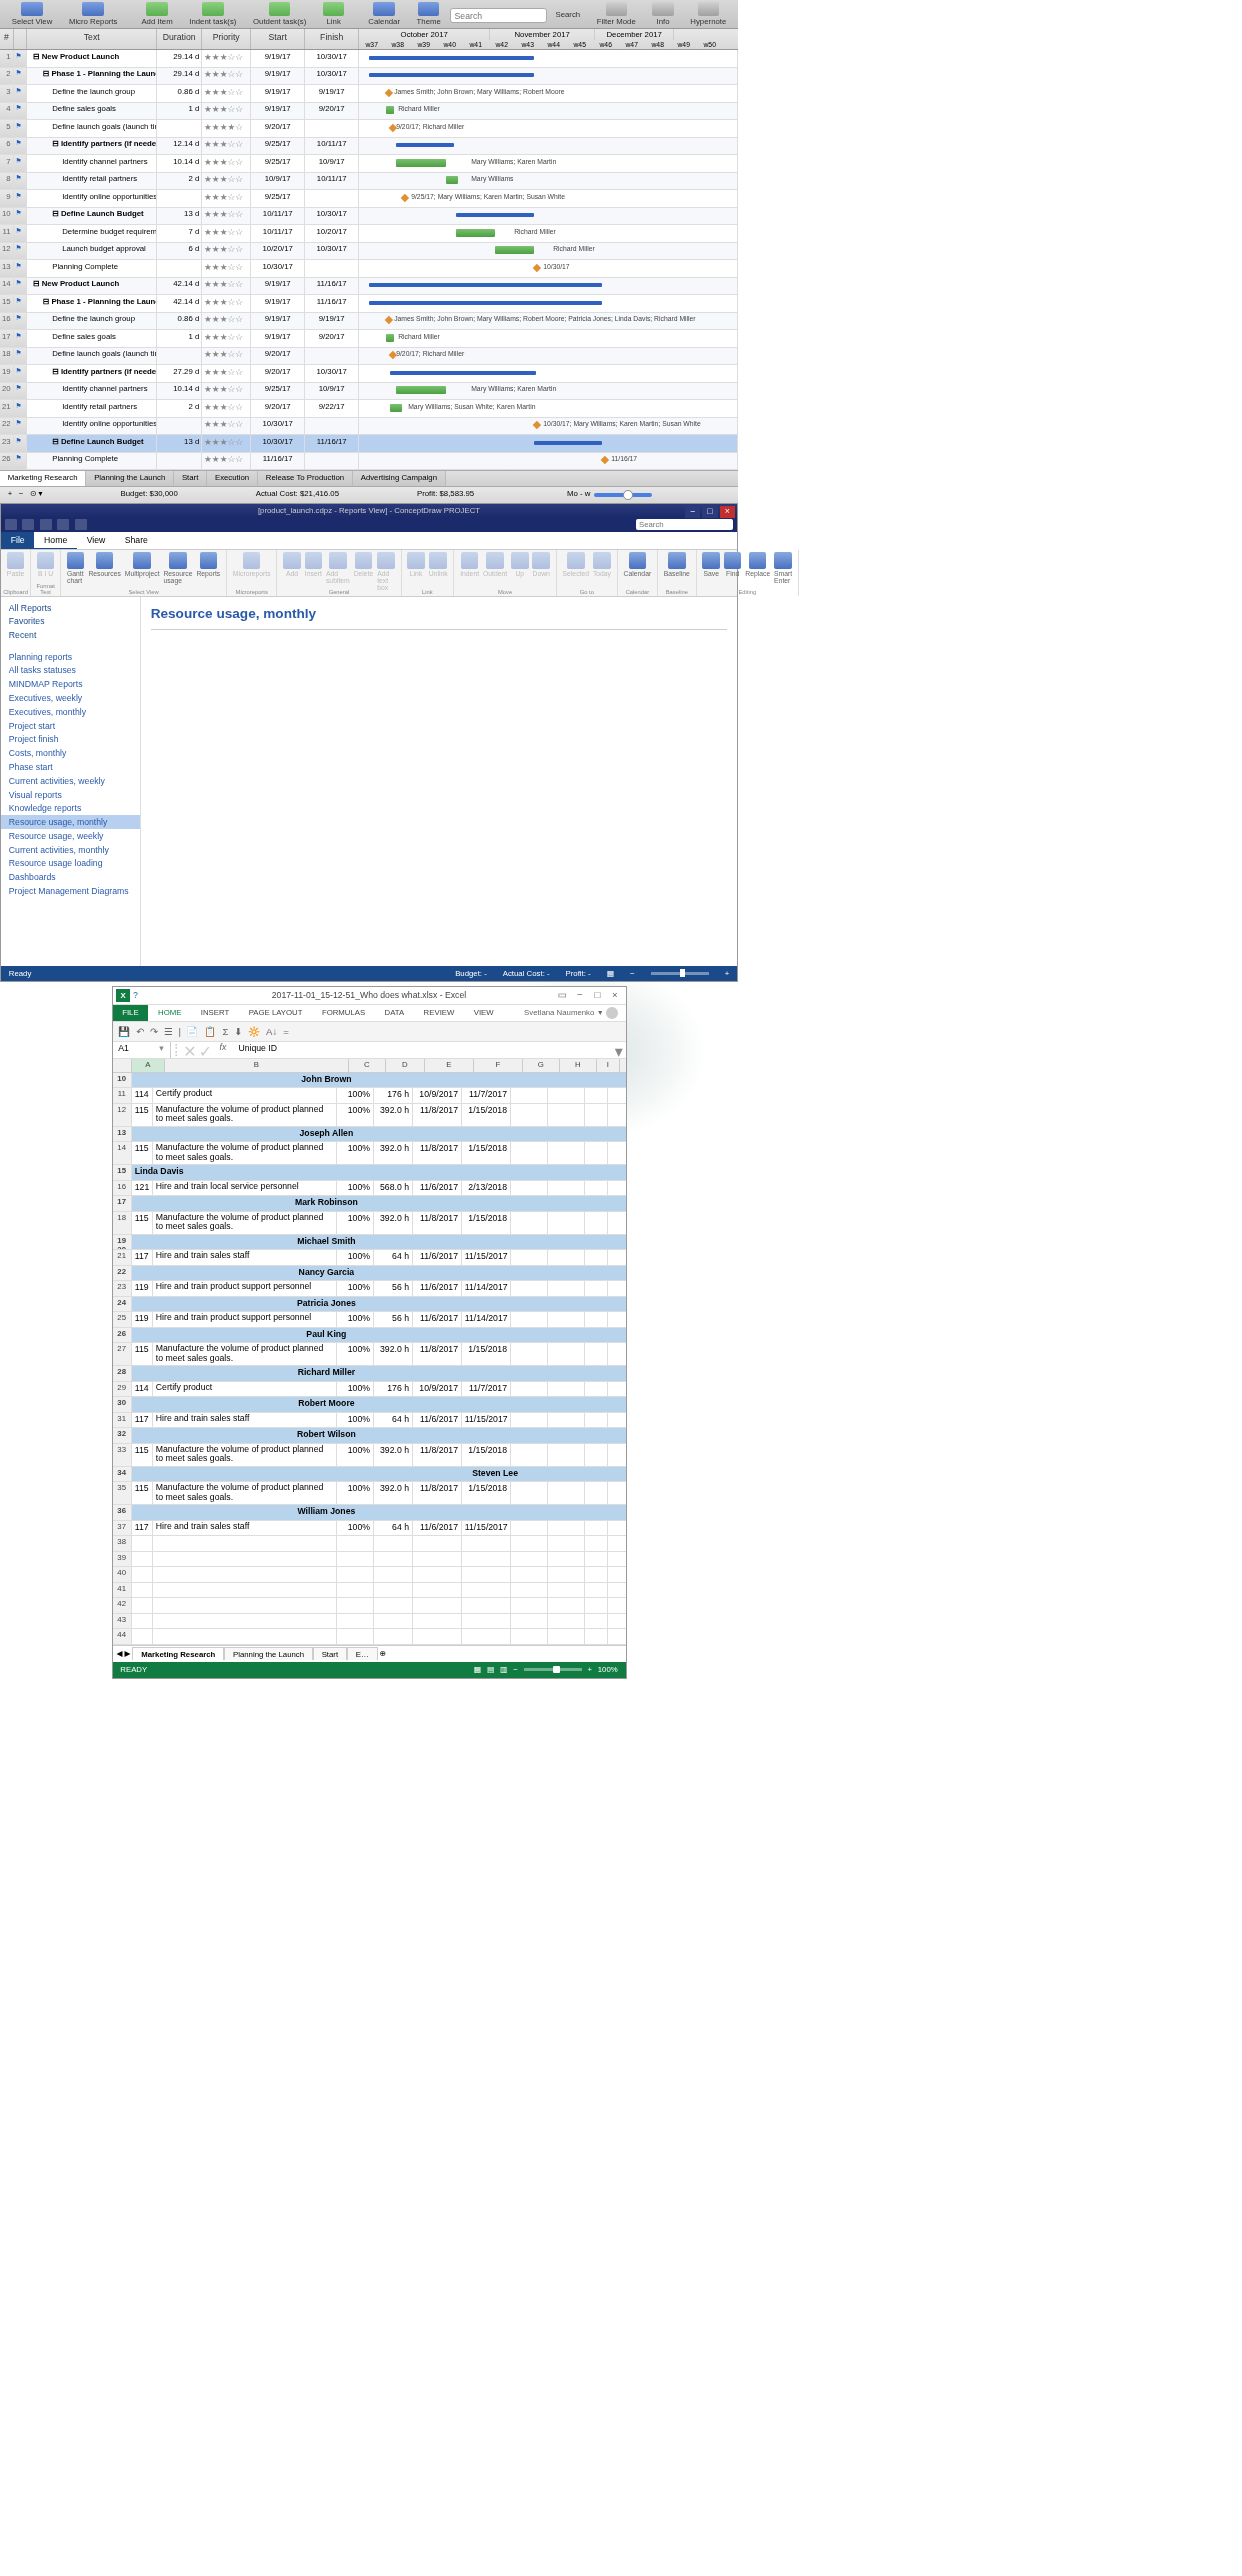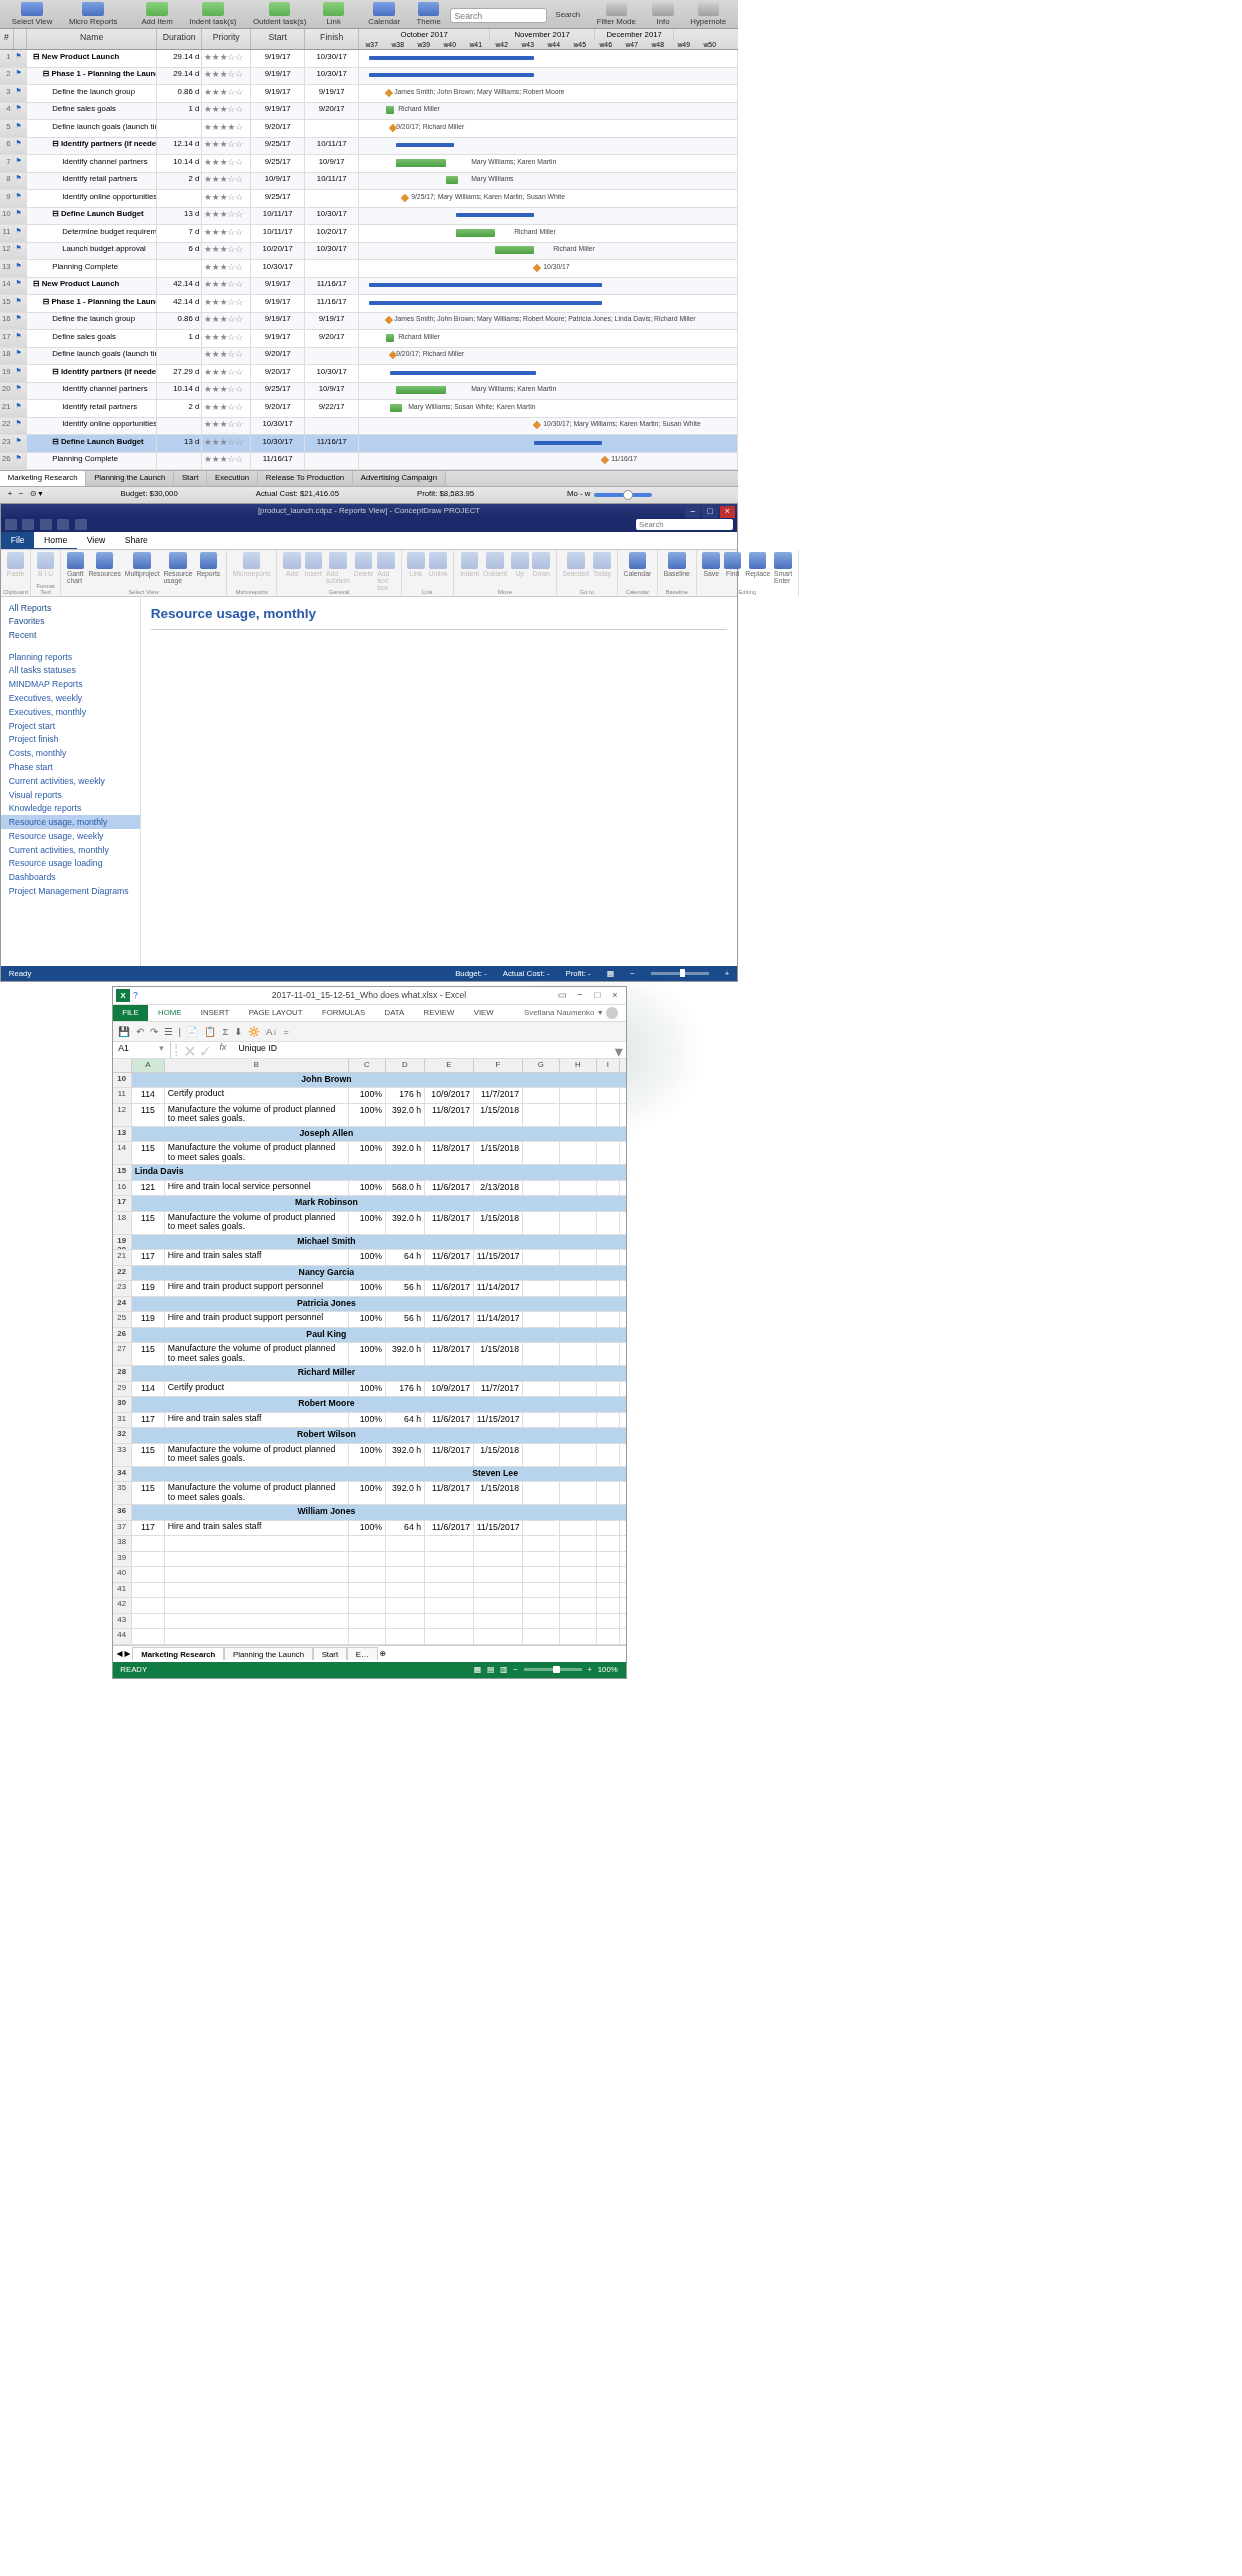--- a/index.html
+++ b/index.html
@@ -113,21 +113,21 @@
   .app3-ch.sel { background: #d0e8d8; }
   .app3-ch.rownum { width: 19.4px; background: #f0f0f0; }
   .app3-ch.a { width: 33px; } .app3-ch.b { width: 184px; } .app3-ch.c { width: 37px; }
   .app3-ch.d { width: 39px; } .app3-ch.e { width: 49px; } .app3-ch.f { width: 49px; }
   .app3-ch.g { width: 37px; } .app3-ch.h { width: 37px; } .app3-ch.i { width: 23px; }
   
   .app3-tr { display: flex; height: 15.5px; border-bottom: 1px solid #ddd; font-size: 8.7px; }
   .app3-tr.tall { height: 23px; }
   .app3-td { border-right: 1px solid #ddd; padding: 1px 2.9px; overflow: hidden; }
   .app3-td.rownum { width: 19.4px; background: #f0f0f0; text-align: center; color: #444; font-size: 7.8px; }
-  .app3-td.a { width: 33px; text-align: center; }
+  .app3-td.a { width: 21px; }
   .app3-td.b { width: 184px; white-space: normal; line-height: 1.1; }
   .app3-td.c { width: 37px; text-align: right; }
   .app3-td.d { width: 39px; text-align: right; }
   .app3-td.e { width: 49px; text-align: right; }
   .app3-td.f { width: 49px; text-align: right; }
   .app3-td.g { width: 37px; } .app3-td.h { width: 37px; } .app3-td.i { width: 23px; }
   .app3-grouphdr { background: #b8d4ec; font-weight: bold; text-align: center; }
   .app3-grouphdr .app3-td { border-right: 1px solid #b8d4ec; }
   .app3-grouphdr .app3-td.rownum { background: #f0f0f0; border-right: 1px solid #ddd; }
   
@@ -194,21 +194,21 @@
       </div>
     <div class="app1-tool">
         <div class="app1-tool-icon gray"></div>
         <span>Hypernote</span>
       </div>
   </div>
 
   <div class="app1-header">
     <div class="app1-col-hdr app1-num">#</div>
     <div class="app1-col-hdr app1-flag"></div>
-    <div class="app1-col-hdr app1-name">Name</div>
+    <div class="app1-col-hdr app1-name">Text</div>
     <div class="app1-col-hdr app1-dur">Duration</div>
     <div class="app1-col-hdr app1-pri">Priority</div>
     <div class="app1-col-hdr app1-start">Start</div>
     <div class="app1-col-hdr app1-fin">Finish</div>
     <div class="app1-tl">
       <div class="app1-tl-months" id="tl-months">
           <div style="width: 131px;">October 2017</div>
           <div style="width: 105px;">November 2017</div>
           <div style="width: 79px;">December 2017</div>
         </div>

